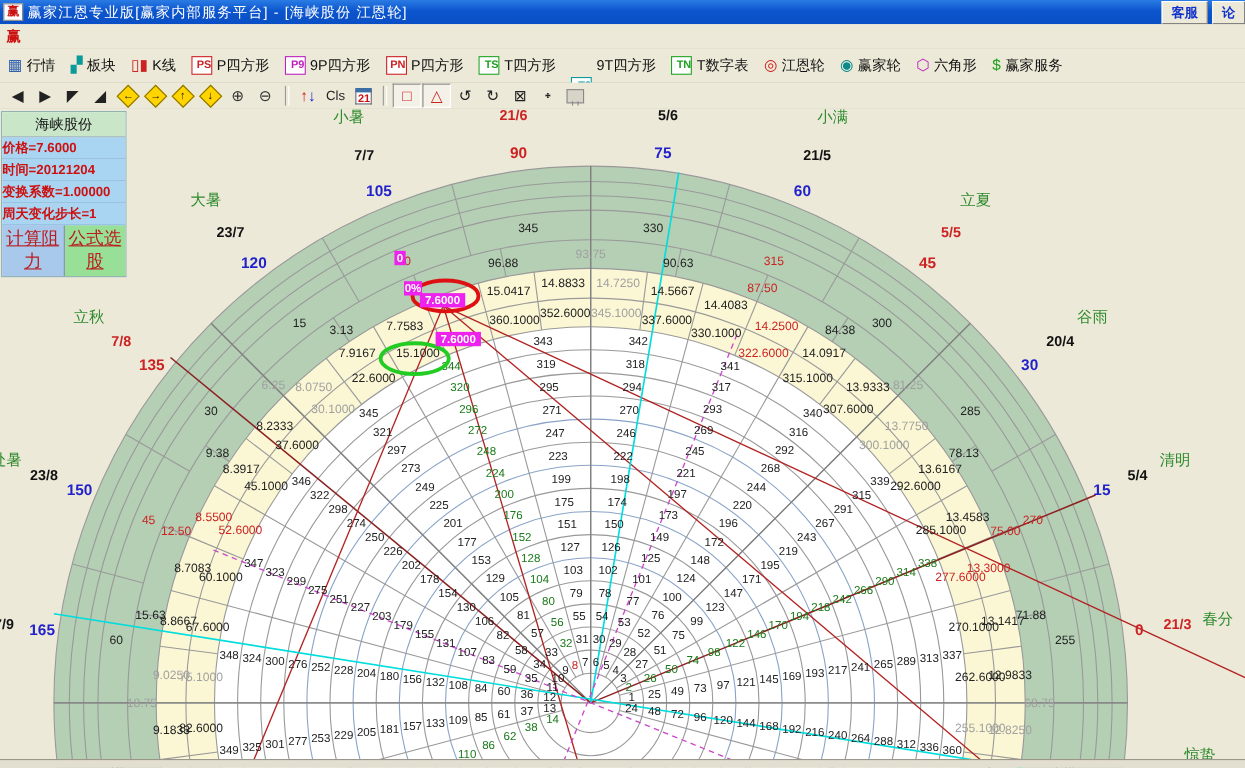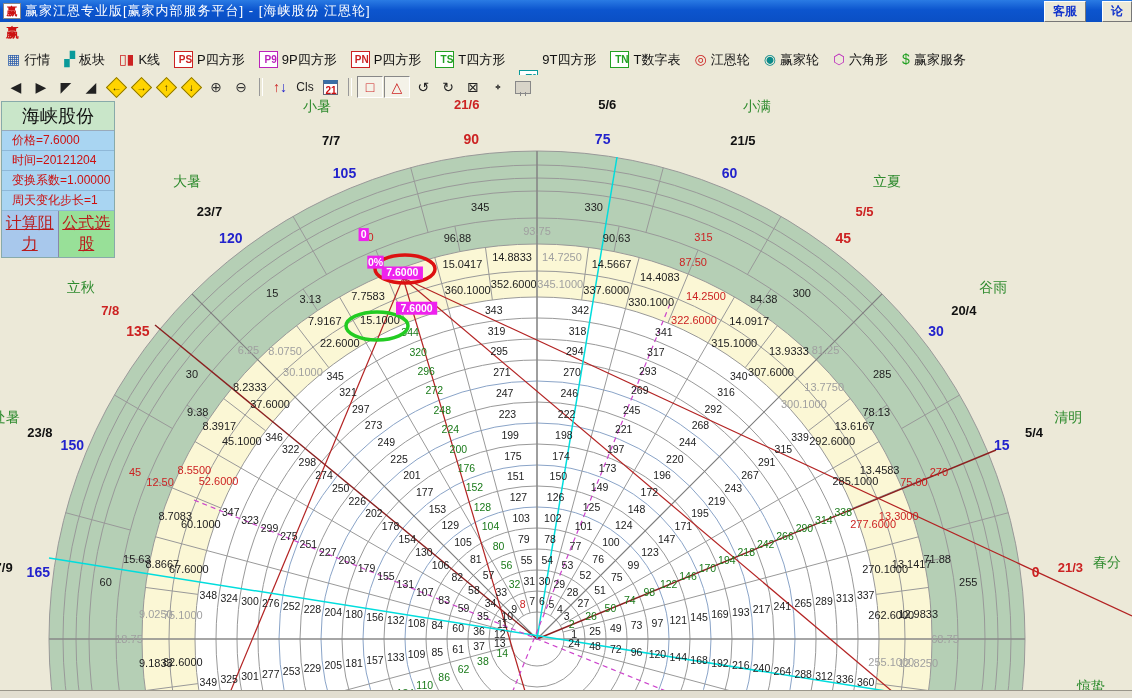--- a/index.html
+++ b/index.html
@@ -3,21 +3,21 @@
 <meta charset="utf-8">
 <style>
   html,body{margin:0;padding:0;}
   body{width:1132px;height:698px;overflow:hidden;position:relative;
        font-family:"Liberation Sans","DejaVu Sans",sans-serif;background:#ece9d8;}
   .titlebar{position:absolute;left:0;top:0;width:1132px;height:22px;
     background:linear-gradient(#2a7be4,#0c55ce 45%,#0a4fc4);display:flex;align-items:center;}
   .title-icon{width:16px;height:14px;background:#fff;color:#cc1111;font-weight:bold;font-size:11px;
     line-height:14px;text-align:center;margin:0 4px 0 3px;border:1px solid #888;}
   .title-text{color:#fff;font-weight:normal;font-size:13px;letter-spacing:1px;}
-  .title-btns{margin-left:auto;display:flex;gap:16px;padding-right:0px;}
+  .title-btns{margin-left:auto;display:flex;gap:4px;padding-right:0px;}
   .title-btn{background:#ece9d8;border:1px solid #fff;border-right-color:#777;border-bottom-color:#777;
     color:#1133cc;font-size:12px;font-weight:bold;padding:1px 8px;white-space:nowrap;}
   .menubar{position:absolute;left:0;top:22px;width:1132px;height:22px;background:#ece9d8;
     border-bottom:1px solid #cfccba;display:flex;align-items:center;font-size:13px;}
   .menu-logo{color:#cc1111;font-weight:bold;font-size:13px;margin:0 10px 0 6px;}
   .menu-item{padding:2px 9px;color:#111;}
   .toolbar1{position:absolute;left:0;top:44px;width:1132px;height:31px;background:#ece9d8;
     border-bottom:1px solid #b8b4a2;display:flex;align-items:center;font-size:13px;}
   .tb1-item{display:flex;align-items:center;gap:4px;padding:0 7px;color:#111;white-space:nowrap;}
   .tb1-badge{display:inline-block;width:17px;height:15px;line-height:15px;text-align:right;
@@ -35,22 +35,22 @@
   .cal{width:15px;height:15px;border:1px solid #667;background:#fff;font-size:10px;font-weight:bold;
     color:#cc1111;text-align:right;line-height:13px;border-top:4px solid #3a6ea5;box-sizing:border-box;}
   .monitor{width:14px;height:11px;border:1px solid #888;background:#d8d4c8;position:relative;}
   .monitor:after{content:"";position:absolute;left:4px;top:10px;width:4px;height:4px;border-left:1px solid #888;border-right:1px solid #888;}
   .content{position:absolute;left:0;top:99px;width:1132px;height:599px;background:#ece9d8;}
   #wheel-svg{position:absolute;left:0;top:0;}
   .bottom-strip{position:absolute;left:0;top:591px;width:1132px;height:8px;background:#e2ded0;
     border-top:1px solid #9a968a;}
   .info-panel{position:absolute;left:1px;top:2px;width:112px;border:1px solid #8aa;
     font-size:12px;background:#fff;z-index:5;}
-  .info-title{background:#c9e6c9;color:#111;text-align:center;font-size:18px;padding:2px 0;border-bottom:1px solid #9ab;}
-  .info-row{background:#a9d5f2;color:#cc1111;padding:1px 10px;border-bottom:1px solid #8fb8d8;white-space:nowrap;overflow:hidden;}
+  .info-title{background:#c9e6c9;color:#111;text-align:center;font-size:13px;padding:2px 0;border-bottom:1px solid #9ab;}
+  .info-row{background:#a9d5f2;color:#cc1111;padding:1px 0;border-bottom:1px solid #8fb8d8;white-space:nowrap;overflow:hidden;font-weight:bold;}
   .info-btns{display:flex;}
   .info-btn{flex:1;text-align:center;font-size:16px;padding:2px 0;color:#b91c1c;text-decoration:underline;}
   .btn-res{background:#a8c8ec;border-right:1px solid #88a;}
   .btn-sup{background:#98e098;}
 </style>
 </head>
 <body>
 
 <div class="titlebar">
   <span class="title-icon">赢</span>

